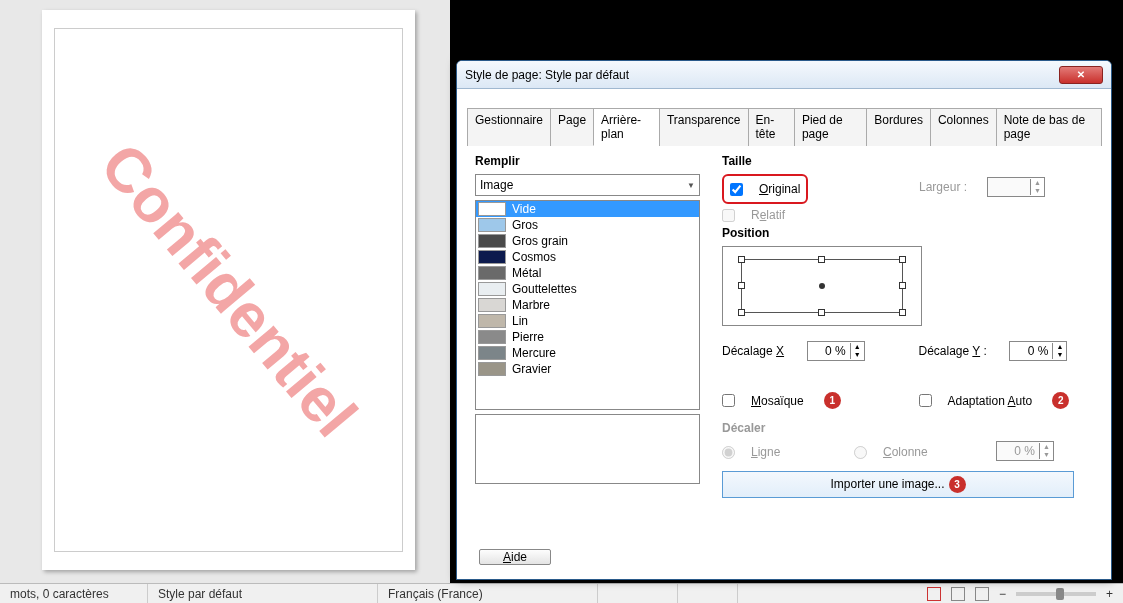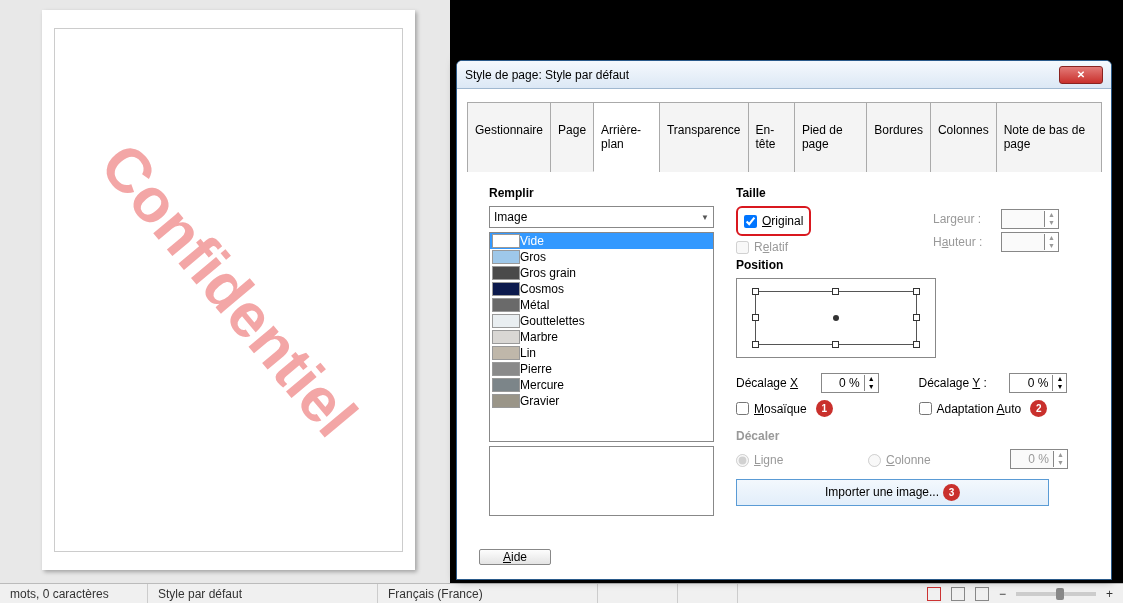--- a/index.html
+++ b/index.html
@@ -7,49 +7,49 @@
 .bg{position:absolute;left:0;top:0;width:450px;height:583px;background:#e8e8e8}
 .doc{position:absolute;left:42px;top:10px;width:373px;height:560px;background:#fff;box-shadow:2px 2px 4px rgba(0,0,0,.3)}
 .doc-inner{position:absolute;left:12px;top:18px;width:349px;height:524px;border:1px solid #ccc}
 .watermark{position:absolute;left:50%;top:50%;transform:translate(-50%,-50%) rotate(50deg);font-size:62px;font-weight:bold;color:#f3a6a6;white-space:nowrap;font-family:Arial}
 .statusbar{position:absolute;left:0;bottom:0;width:1123px;height:20px;background:#f0f0f0;border-top:1px solid #bbb;display:flex;align-items:center;color:#333}
 .sb-cell{padding:0 10px;border-right:1px solid #ccc;height:100%;display:flex;align-items:center}
 .dialog{position:absolute;left:456px;top:60px;width:656px;height:520px;background:#fff;border:1px solid #2a5a8a;border-radius:6px 6px 0 0;box-shadow:0 0 10px rgba(0,0,0,.5)}
 .titlebar{height:28px;background:linear-gradient(#f5f9fd,#dce8f5);border-bottom:1px solid #a0b8d0;border-radius:5px 5px 0 0;display:flex;align-items:center;padding:0 8px}
 .closebtn{margin-left:auto;width:44px;height:18px;background:linear-gradient(#e37b78,#c9302c);border:1px solid #8a2320;border-radius:3px;color:#fff;display:flex;align-items:center;justify-content:center;font-weight:bold;font-size:10px}
 .tabs{display:flex;margin:12px 10px 0 10px;border-bottom:1px solid #aaa}
-.tab{padding:20px 7px;border:1px solid #aaa;background:#f4f4f4;border-bottom:none;margin-right:-1px;cursor:pointer;position:relative;top:1px}
+.tab{padding:4px 7px;border:1px solid #aaa;background:#f4f4f4;border-bottom:none;margin-right:-1px;cursor:pointer;position:relative;top:7px}
 .tab.active{background:#fff;border-bottom:1px solid #fff}
-.pane{padding:14px 32px}
+.pane{padding:14px 18px}
 .row{display:flex;gap:22px}
 .col{flex:1}
 .lblb{font-weight:bold;margin-bottom:6px;display:block}
 .combo{width:100%;border:1px solid #888;height:22px;background:#fff;display:flex;align-items:center;padding:0 4px;position:relative}
 .combo::after{content:"▼";position:absolute;right:4px;font-size:8px;color:#555}
 .listbox{border:1px solid #888;height:210px;overflow:auto;margin-top:4px}
-.li{display:flex;align-items:center;padding:1px 2px;}
+.li{display:flex;align-items:center;padding:1px 2px;gap:6px}
 .li.sel{background:#3399ff;color:#fff}
 .sw{width:28px;height:14px;border:1px solid #999;flex-shrink:0}
 .preview{border:1px solid #888;height:70px;margin-top:4px;background:#fff}
-.chk{display:flex;align-items:center;gap:5px;margin:4px 0}
+.chk{display:flex;align-items:center;gap:16px;margin:4px 0}
 .chk input{width:13px;height:13px}
 .redbox{border:2.5px solid #d9181f;border-radius:6px;padding:2px 6px;display:inline-flex;align-items:center}
 .posbox{border:1px solid #888;width:200px;height:80px;background:#fff;position:relative;margin-top:6px}
 .posframe{position:absolute;left:18px;top:12px;right:18px;bottom:12px;border:1px solid #555}
 .handle{position:absolute;width:7px;height:7px;border:1px solid #333;background:#fff}
 .spin{display:inline-flex;align-items:center;border:1px solid #888;height:20px}
 .spin input{border:none;width:42px;text-align:right;padding:0 4px;height:18px;outline:none}
 .spin .ar{display:flex;flex-direction:column;border-left:1px solid #888}
 .spin .ar span{font-size:7px;line-height:8px;padding:0 3px;cursor:pointer}
 .disabled{color:#999}
 .gray input{color:#999}
 .btn{border:1px solid #888;background:linear-gradient(#fdfdfd,#e4e4e4);padding:0 14px;border-radius:2px;cursor:pointer;min-width:72px;text-align:center}
 .btnrow{position:absolute;bottom:14px;right:16px;display:flex;gap:10px}
 .btnhelp{position:absolute;bottom:14px;left:22px}
-.importbtn{width:313px;border:1px solid #5a9bd5;background:linear-gradient(#f3f8fd,#e2eefa);padding:4px;text-align:center;cursor:pointer;margin-top:8px}
+.importbtn{width:352px;border:1px solid #5a9bd5;background:linear-gradient(#f3f8fd,#e2eefa);padding:4px;text-align:center;cursor:pointer;margin-top:8px}
 .badge{display:inline-flex;width:17px;height:17px;background:#c9302c;color:#fff;border-radius:50%;align-items:center;justify-content:center;font-size:10px;font-weight:bold;margin-left:4px}
 .u{text-decoration:underline}
 .field{display:flex;align-items:center;gap:8px;margin:3px 0}
 .sbicons{margin-left:auto;display:flex;align-items:center;gap:10px;padding-right:10px}
 .sicon{width:14px;height:14px;border:1px solid #888}
 .slider{width:80px;height:4px;background:#ccc;position:relative}
 .slider::before{content:"";position:absolute;left:40px;top:-4px;width:8px;height:12px;background:#888;border-radius:2px}
 </style>
 </head>
 <body>
@@ -168,30 +168,20 @@
             <div class="field disabled">
                 <span style="width:60px">Lar<span class="u">g</span>eur :</span>
                 <div class="spin gray">
                   <input disabled="" style="">
                   <div class="ar">
                     <span>▲</span>
                     <span>▼</span>
                   </div>
                 </div>
               </div>
-            <div class="field disabled">
-                <span style="width:60px">H<span class="u">a</span>uteur :</span>
-                <div class="spin gray">
-                  <input disabled="" style="">
-                  <div class="ar">
-                    <span>▲</span>
-                    <span>▼</span>
-                  </div>
-                </div>
-              </div>
           </div>
         </div>
         <div style="">
           <span class="lblb">Position</span>
           <div class="posbox">
             <div class="posframe">
               <div class="handle" style="left:-4px;top:-4px"></div>
                 <div class="handle" style="left:50%;top:-4px;margin-left:-4px"></div>
                 <div class="handle" style="right:-4px;top:-4px"></div>
               <div class="handle" style="left:-4px;top:50%;margin-top:-4px"></div>
@@ -212,21 +202,21 @@
                 </div>
               </div></div>
           <div class="field" style="flex:1"><span>Décalage <span class="u">Y</span> :</span>&nbsp;&nbsp;<div class="spin">
                 <input value="0 %" style="">
                 <div class="ar">
                   <span>▲</span>
                   <span>▼</span>
                 </div>
               </div></div>
         </div>
-        <div class="row" style="margin-top:0">
+        <div class="row" style="margin-top:24px">
           <div class="chk" style="flex:1">
               <input type="checkbox" style="">
               <span><span class="u">M</span>osaïque</span>
               <span class="badge">1</span>
             </div>
           <div class="chk" style="flex:1">
               <input type="checkbox" style="">
               <span>Adaptation <span class="u">A</span>uto</span>
               <span class="badge">2</span>
             </div>

